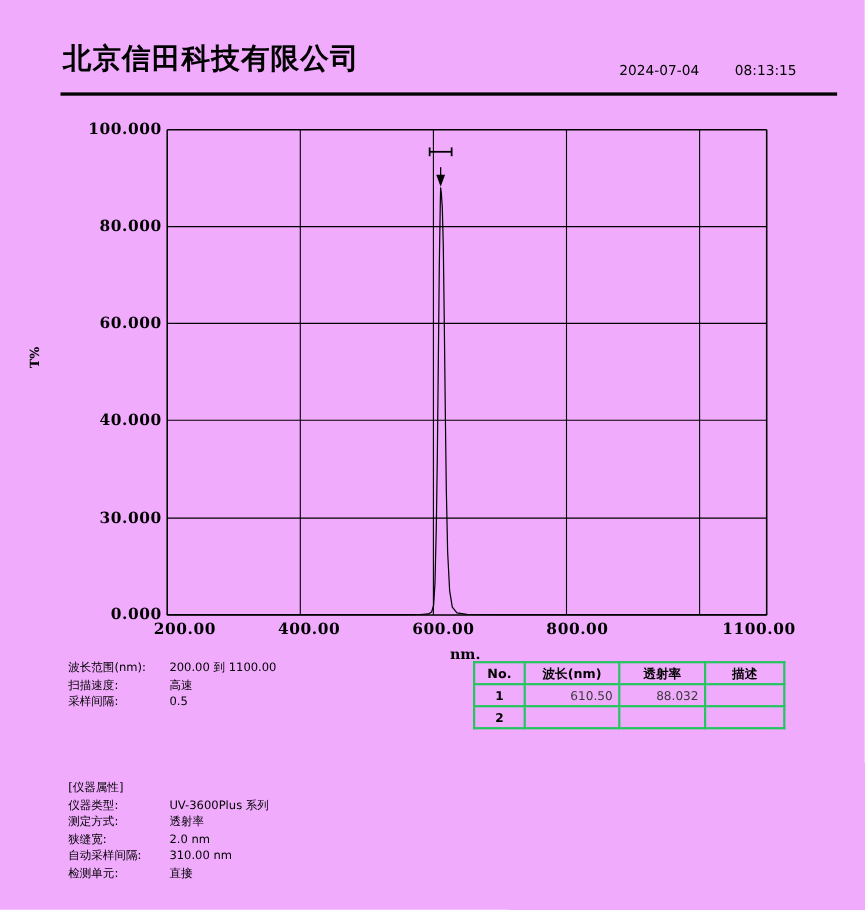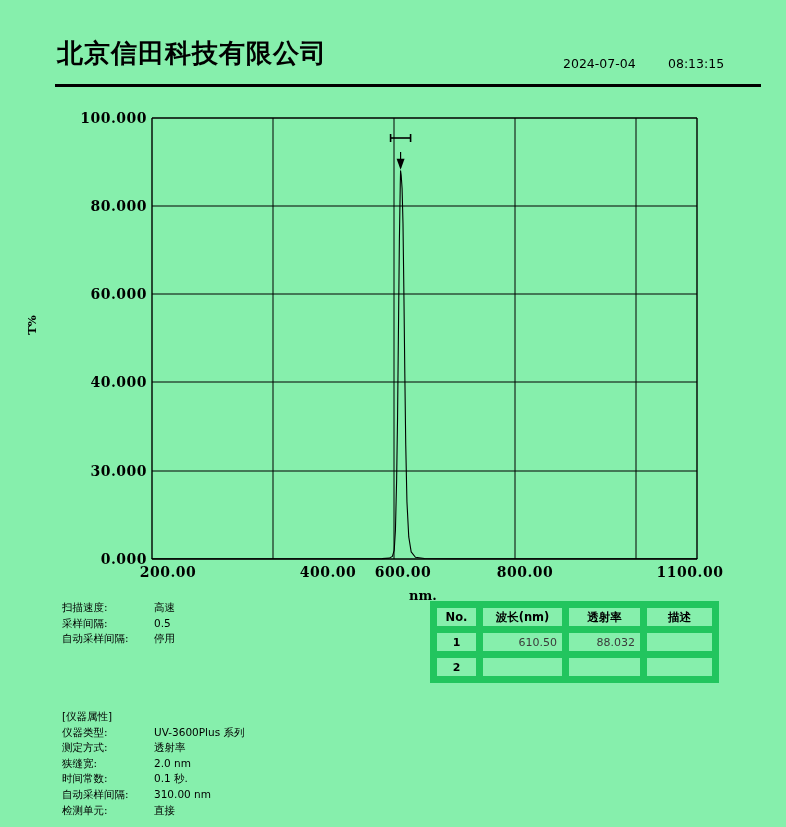--- a/index.html
+++ b/index.html
@@ -11,21 +11,21 @@
     width: 786px;
     height: 827px;
     position: relative;
     overflow: hidden;
     font-family: "DejaVu Sans", "Liberation Sans", sans-serif;
     color: #000000;
   }
   .page {
     position: absolute;
     inset: 0;
-    background: #86efac;
+    background: #f0abfc;
   }
 
   
   #report-title {
     position: absolute;
     left: 57px;
     top: 36px;
     font-family: "DejaVu Serif", "Liberation Serif", serif;
     font-size: 26px;
     font-weight: 700;
@@ -134,21 +134,21 @@
   #peaks-table {
     position: absolute;
     left: 430px;
     top: 601px;
     border-collapse: collapse;
     table-layout: fixed;
     width: 282px;
     font-family: "DejaVu Sans", "Liberation Sans", sans-serif;
   }
   #peaks-table th, #peaks-table td {
-    border: 7px solid #22c55e;
+    border: 2px solid #22c55e;
     height: 18px;
     font-size: 11px;
     font-weight: normal;
     padding: 0 5px;
   }
   #peaks-table th {
     text-align: center;
     font-weight: 700;
     font-size: 11.5px;
   }
@@ -197,21 +197,21 @@
       <div class="y-tick-label">40.000</div>
     </div>
     <div class="y-tick-wrap" style="top:463px;">
       <div class="y-tick-label">30.000</div>
     </div>
     <div class="y-tick-wrap" style="top:551px;">
       <div class="y-tick-label">0.000</div>
     </div>
 
     <div class="x-tick-label" style="left:168px;">200.00</div>
-    <div class="x-tick-label" style="left:281px;margin-left:47px;">400.00</div>
+    <div class="x-tick-label" style="left:281px;">400.00</div>
     <div class="x-tick-label" style="left:403px;">600.00</div>
     <div class="x-tick-label" style="left:525px;">800.00</div>
     <div class="x-tick-label" style="left:690px;">1100.00</div>
 
     <div id="x-axis-title">nm.</div>
 
     <svg id="plot-svg" width="786" height="600" viewBox="0 0 786 600" style="position:absolute;left:0;top:0;">
       <g>
         <line x1="152" y1="206" x2="697" y2="206" stroke="#000" stroke-width="1"></line>
         <line x1="152" y1="294" x2="697" y2="294" stroke="#000" stroke-width="1"></line>
@@ -234,33 +234,32 @@
         <line id="pm-bar-l" stroke="#000" stroke-width="1.6" x1="390.5805555555556" y1="134" x2="390.5805555555556" y2="142"></line>
         <line id="pm-bar-r" stroke="#000" stroke-width="1.6" x1="410.5805555555556" y1="134" x2="410.5805555555556" y2="142"></line>
         <line id="pm-stem" stroke="#000" stroke-width="1.2" x1="400.5805555555556" y1="152" x2="400.5805555555556" y2="167.77888000000002"></line>
         <path id="pm-head" fill="#000" d="M396.5805555555556 158.77888000000002 L404.5805555555556 158.77888000000002 L400.5805555555556 169.77888000000002 Z"></path>
       </g>
     </svg>
   </div>
 
   <div class="prop-block" id="measure-props">
     <div id="measure-rows">
+        <div class="prop-row"><span class="prop-key">波长范围(nm):</span><span class="prop-val">200.00 到 1100.00</span></div>
         <div class="prop-row"><span class="prop-key">扫描速度:</span><span class="prop-val">高速</span></div>
         <div class="prop-row"><span class="prop-key">采样间隔:</span><span class="prop-val">0.5</span></div>
-        <div class="prop-row"><span class="prop-key">自动采样间隔:</span><span class="prop-val">停用</span></div>
       </div>
   </div>
 
   <div class="prop-block" id="instrument-props">
     <div class="prop-head">[仪器属性]</div>
     <div id="instrument-rows">
         <div class="prop-row"><span class="prop-key">仪器类型:</span><span class="prop-val">UV-3600Plus 系列</span></div>
         <div class="prop-row"><span class="prop-key">测定方式:</span><span class="prop-val">透射率</span></div>
         <div class="prop-row"><span class="prop-key">狭缝宽:</span><span class="prop-val">2.0 nm</span></div>
-        <div class="prop-row"><span class="prop-key">时间常数:</span><span class="prop-val">0.1 秒.</span></div>
         <div class="prop-row"><span class="prop-key">自动采样间隔:</span><span class="prop-val">310.00 nm</span></div>
         <div class="prop-row"><span class="prop-key">检测单元:</span><span class="prop-val">直接</span></div>
       </div>
   </div>
 
   <table id="peaks-table">
     <colgroup>
       <col class="col-no">
         <col class="col-wl">
         <col class="col-tr">

